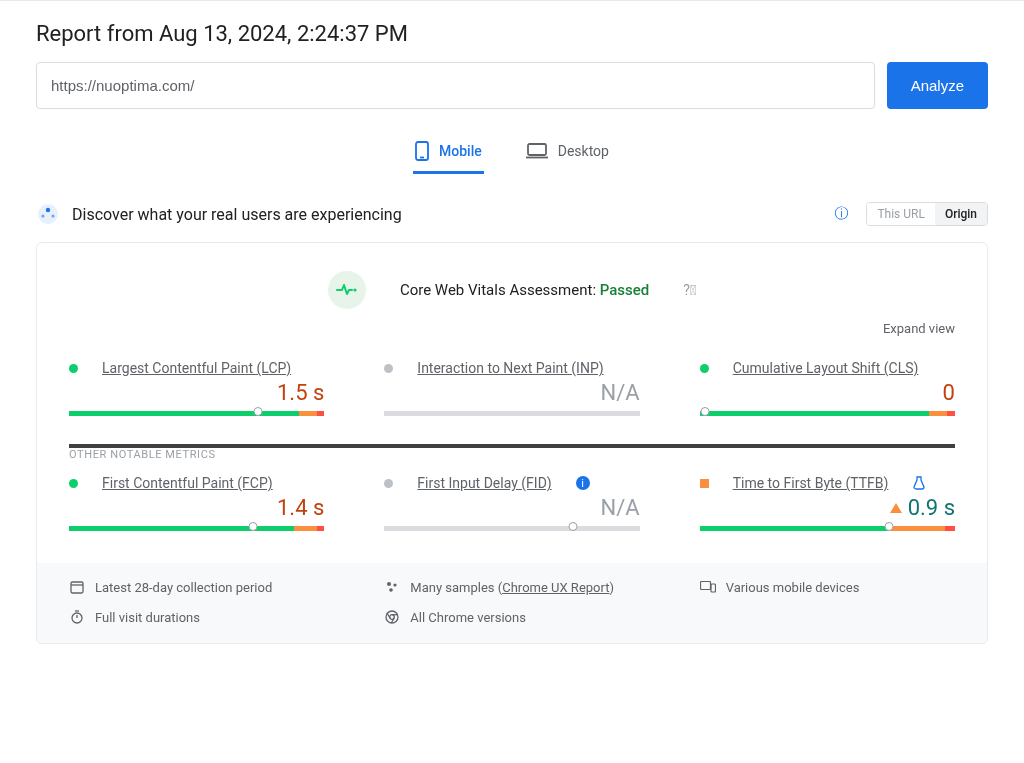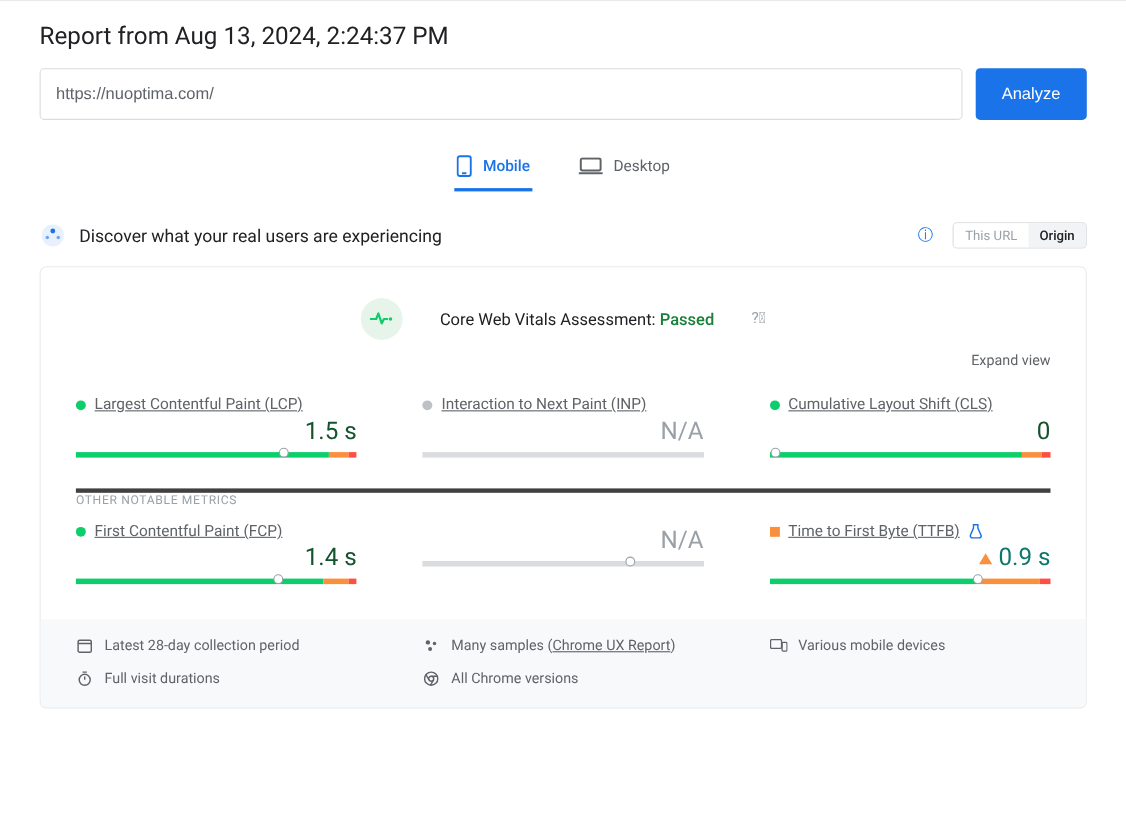--- a/index.html
+++ b/index.html
@@ -159,21 +159,21 @@
     grid-template-columns: 1fr 1fr 1fr;
     column-gap: 60px;
     row-gap: 0;
   }
   .metric {
     padding: 14px 0 22px 0;
   }
   .metric-label-row {
     display: flex;
     align-items: center;
-    gap: 8px;
+    gap: 24px;
   }
   .dot {
     width: 9px;
     height: 9px;
     border-radius: 50%;
     flex-shrink: 0;
   }
   .dot-green { background: #0cce6b; }
   .dot-gray  { background: #bdc1c6; }
   .sq-orange {
@@ -205,21 +205,21 @@
   .badge-flask { color: #1a73e8; }
   .metric-value-row {
     text-align: right;
     font-size: 22px;
     margin: 4px 0 6px 0;
     display: flex;
     justify-content: flex-end;
     align-items: center;
     gap: 6px;
   }
-  .v-green { color: #14532d; }
+  .v-green { color: #c2410c; }
   .v-gray  { color: #9aa0a6; }
   .v-orange{ color: #0f766e; text-align: right; }
   .warn-tri {
     width: 0; height: 0;
     border-left: 6px solid transparent;
     border-right: 6px solid transparent;
     border-bottom: 10px solid #fa903e;
   }
   .bar {
     position: relative;
@@ -409,20 +409,25 @@
         <div class="metric-value-row v-green">1.4 s</div>
         <div class="bar">
           <div class="seg seg-green" style="width:88%"></div>
           <div class="seg seg-orange" style="width:9%"></div>
           <div class="seg seg-red" style="width:3%"></div>
           <div class="marker" style="left:72%"></div>
         </div>
       </div>
 
       <div class="metric">
+        <div class="metric-label-row">
+          <span class="dot dot-gray"></span>
+          <span class="metric-name">First Input Delay (FID)</span>
+          <span class="metric-badge badge-info">i</span>
+        </div>
         <div class="metric-value-row v-gray">N/A</div>
         <div class="bar">
           <div class="seg seg-gray" style="width:100%"></div>
           <div class="marker" style="left:74%"></div>
         </div>
       </div>
 
       <div class="metric">
         <div class="metric-label-row">
           <span class="sq-orange"></span>

